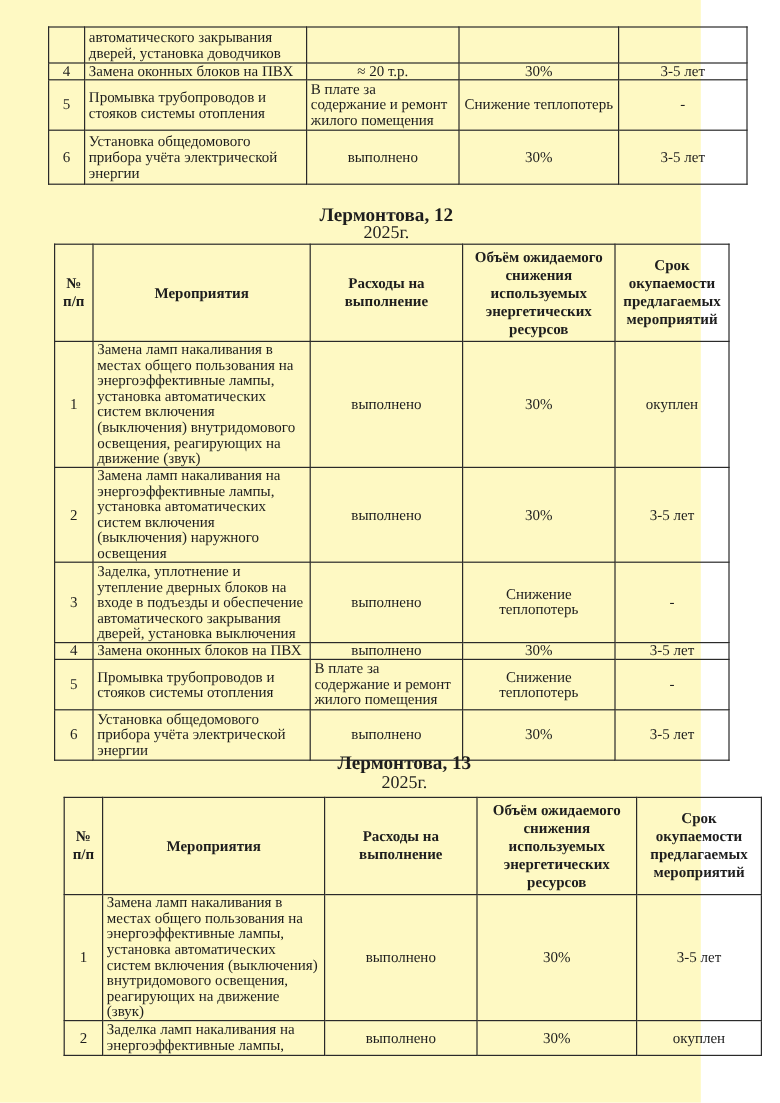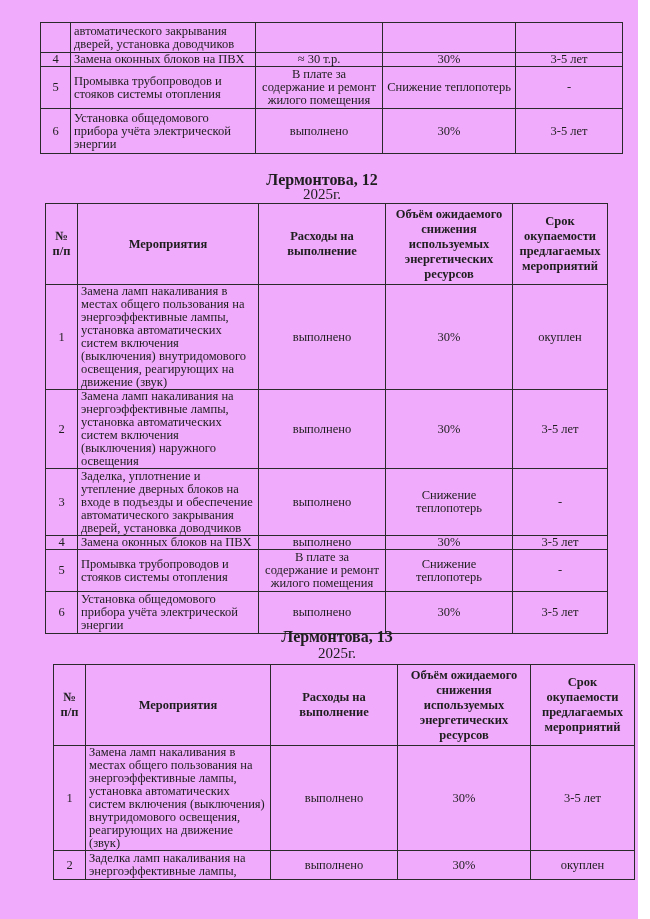--- a/index.html
+++ b/index.html
@@ -11,22 +11,22 @@
       width: 650px;
       height: 919px;
       position: relative;
       overflow: hidden;
       font-family: "Liberation Serif", "DejaVu Serif", serif;
       color: #1e1e1e;
     }
     .page {
       position: absolute;
       left: 0; top: 0;
-      width: 638px; height: 919px;
-      background: #f0abfc;
+      width: 584px; height: 919px;
+      background: #fef9c3;
     }
     table.doc {
       position: absolute;
       border-collapse: collapse;
       table-layout: fixed;
       font-size: 12.5px;
       line-height: 13px;
     }
     table.doc td, table.doc th {
       border: 1px solid #2a2a2a;
@@ -35,21 +35,21 @@
     }
     table.doc th {
       font-weight: bold;
       text-align: center;
       font-size: 12.5px;
       line-height: 15px;
     }
     td.num { text-align: center; }
     td.desc { text-align: left; padding-left: 5px; }
     td.cost, td.vol, td.term { text-align: center; }
-    td.cost.left { text-align: center; padding-left: 3px; }
+    td.cost.left { text-align: left; padding-left: 3px; }
 
     #t1 { left: 40px; top: 22px; width: 582px; }
     #t2 { left: 45px; top: 203px; width: 562px; }
     #t3 { left: 53px; top: 664px; width: 581px; }
 
     .title {
       position: absolute;
       left: 0; width: 650px;
       text-align: center;
       font-weight: bold;
@@ -85,21 +85,21 @@
       <tr style="height:30px">
         <td class="num"></td>
         <td class="desc">автоматического закрывания дверей, установка доводчиков</td>
         <td class="cost"></td>
         <td class="vol"></td>
         <td class="term"></td>
       </tr>
       <tr style="height:13px">
         <td class="num">4</td>
         <td class="desc">Замена оконных блоков на ПВХ</td>
-        <td class="cost">≈ 30 т.р.</td>
+        <td class="cost">≈ 20 т.р.</td>
         <td class="vol">30%</td>
         <td class="term">3-5 лет</td>
       </tr>
       <tr style="height:42px">
         <td class="num">5</td>
         <td class="desc">Промывка трубопроводов и стояков системы отопления</td>
         <td class="cost left">В плате за содержание и ремонт жилого помещения</td>
         <td class="vol">Снижение теплопотерь</td>
         <td class="term">-</td>
       </tr>
@@ -143,21 +143,21 @@
       </tr>
       <tr style="height:67px">
         <td class="num">2</td>
         <td class="desc">Замена ламп накаливания на энергоэффективные лампы, установка автоматических систем включения (выключения) наружного освещения</td>
         <td class="cost">выполнено</td>
         <td class="vol">30%</td>
         <td class="term">3-5 лет</td>
       </tr>
       <tr style="height:67px">
         <td class="num">3</td>
-        <td class="desc">Заделка, уплотнение и утепление дверных блоков на входе в подъезды и обеспечение автоматического закрывания дверей, установка доводчиков</td>
+        <td class="desc">Заделка, уплотнение и утепление дверных блоков на входе в подъезды и обеспечение автоматического закрывания дверей, установка выключения</td>
         <td class="cost">выполнено</td>
         <td class="vol">Снижение теплопотерь</td>
         <td class="term">-</td>
       </tr>
       <tr style="height:13px">
         <td class="num">4</td>
         <td class="desc">Замена оконных блоков на ПВХ</td>
         <td class="cost">выполнено</td>
         <td class="vol">30%</td>
         <td class="term">3-5 лет</td>

